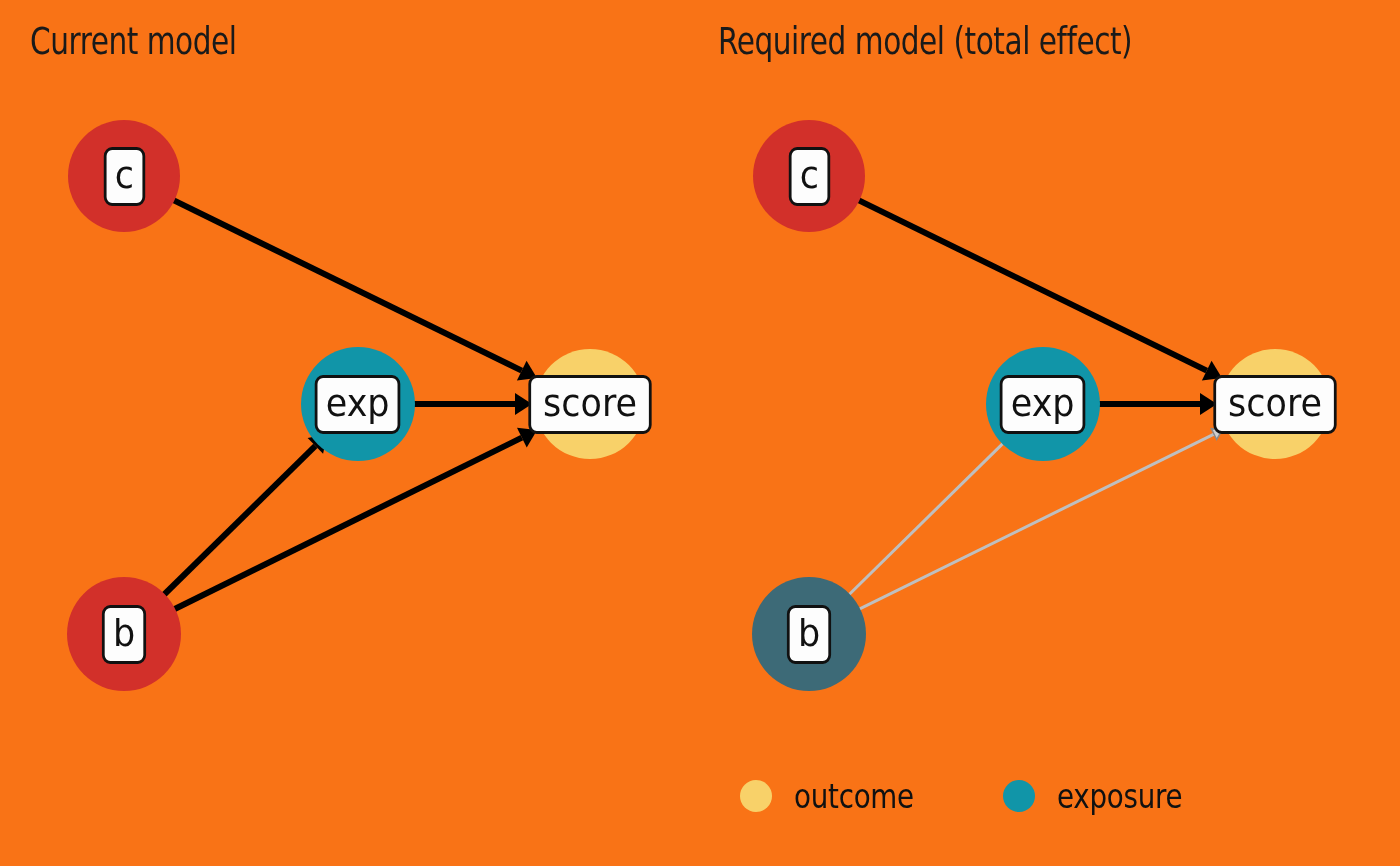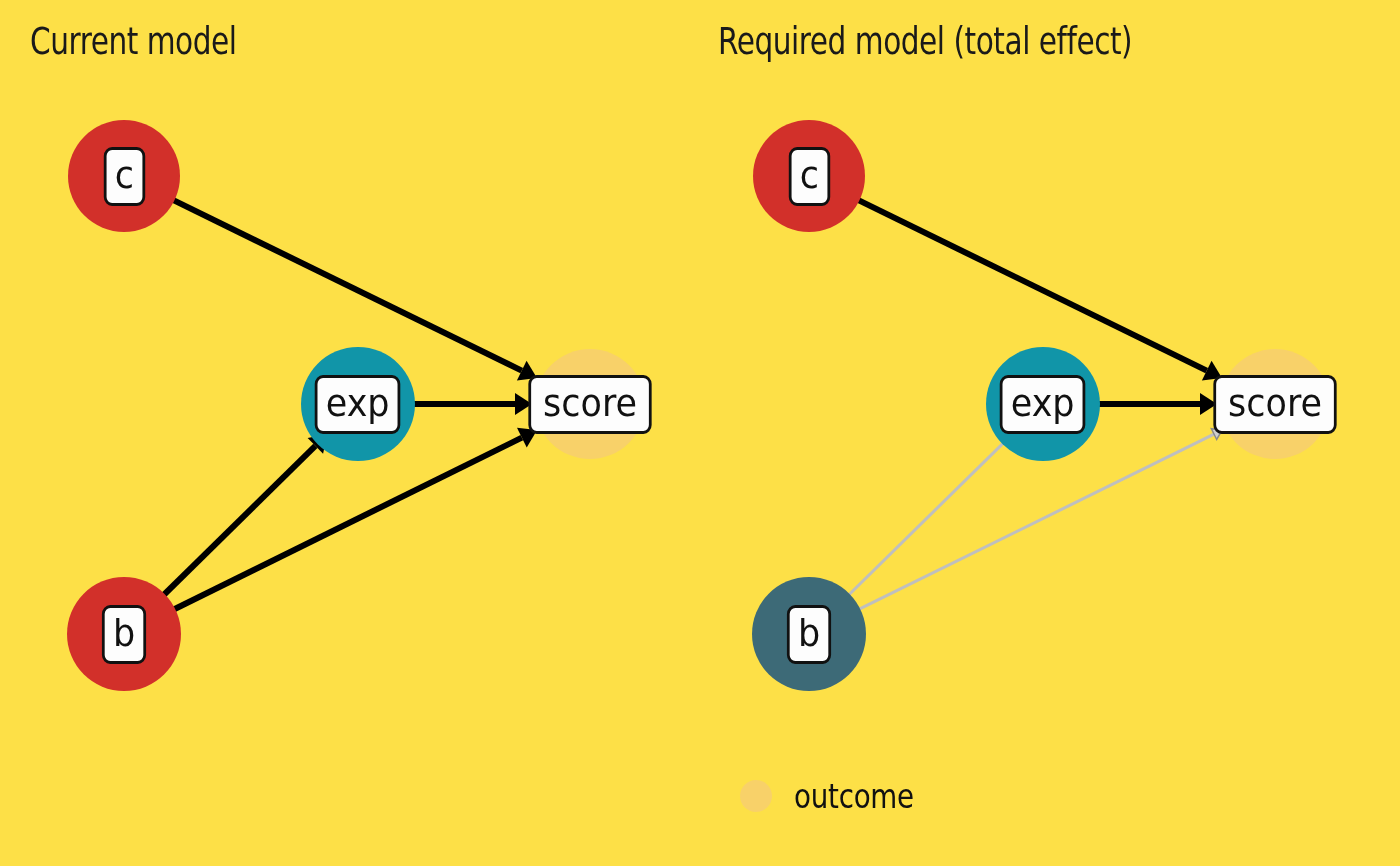--- a/index.html
+++ b/index.html
@@ -8,21 +8,21 @@
     background: #ffffff;
   }
   body {
     font-family: "Liberation Sans", sans-serif;
     -webkit-font-smoothing: antialiased;
   }
   #stage {
     position: relative;
     width: 1400px;
     height: 866px;
-    background: #fde047;
+    background: #f97316;
     overflow: hidden;
   }
 
   
   .panel-title {
     position: absolute;
     font-family: "DejaVu Sans", "Liberation Sans", sans-serif;
     font-size: 37px;
     font-weight: 400;
     color: #1a1a1a;
@@ -152,15 +152,19 @@
       <div class="node" style="left: 752px; top: 577px; width: 114px; height: 114px; background: rgb(61, 106, 119);">
         <div class="node-label">b</div>
       </div>
     </div>
 
   <div id="legend">
       <div class="legend-item">
         <span class="legend-dot" style="background: rgb(248, 209, 105);"></span>
         <span class="legend-text">outcome</span>
       </div>
+      <div class="legend-item">
+        <span class="legend-dot" style="background: rgb(17, 149, 168);"></span>
+        <span class="legend-text">exposure</span>
+      </div>
     </div>
 
 </div>
 
 </body></html>

